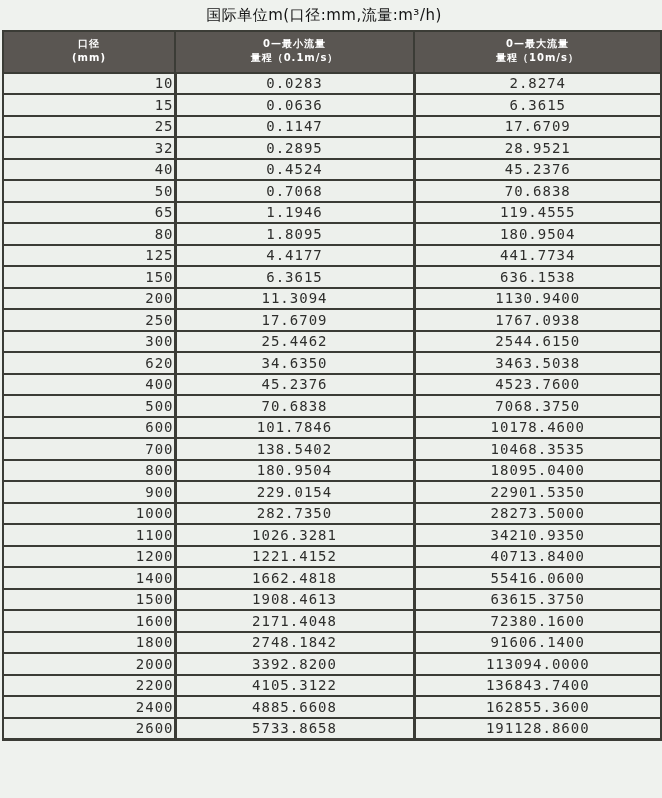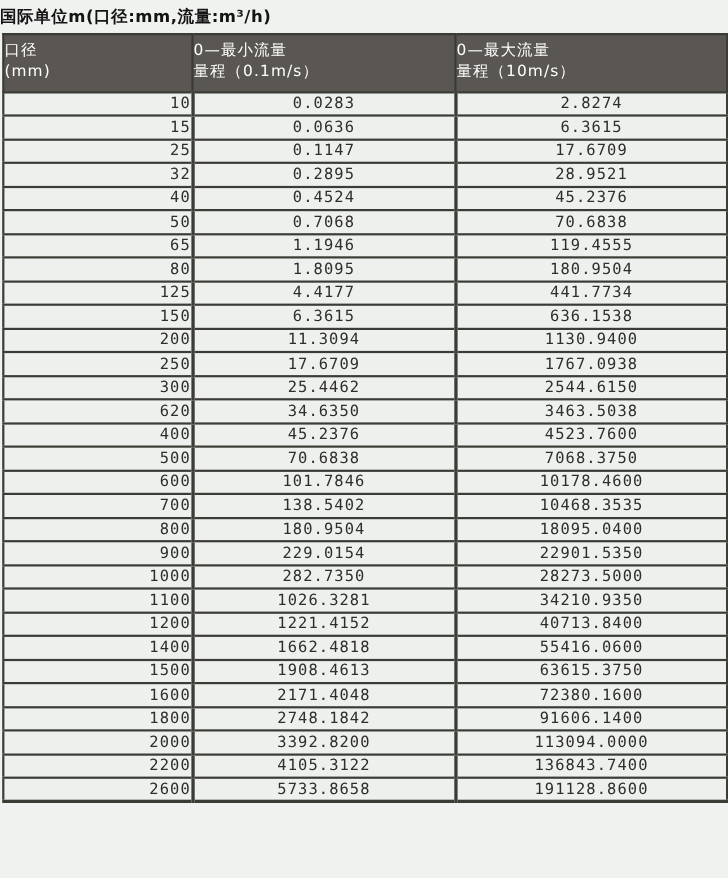--- a/index.html
+++ b/index.html
@@ -14,47 +14,47 @@
   *{box-sizing:border-box;}
   html,body{margin:0;padding:0;}
   body{
     width:662px;height:798px;overflow:hidden;
     background:var(--page-bg);
     font-family:"DejaVu Sans", sans-serif;
   }
   .title-bar{
     height:30px;
     line-height:30px;
-    text-align:left;
+    text-align:center;
     padding-right:14px;
     font-size:15px;
-    font-weight:bold;
+    font-weight:normal;
     color:var(--title-text);
     letter-spacing:0.5px;
   }
   table.flow-table{
     width:658px;
     margin:0 2px;
     border-collapse:collapse;
     table-layout:fixed;
     border:2px solid var(--border);
     border-bottom-width:3px;
   }
   col.c1{width:172px;}
   col.c2{width:239px;}
   col.c3{width:247px;}
   th{
     background:var(--header-bg);
     color:var(--header-text);
-    font-weight:normal;
-    font-size:14px;
+    font-weight:bold;
+    font-size:10px;
     line-height:1.38;
     padding:5px 0 7px 0;
     border:2px solid var(--border);
-    text-align:left;
+    text-align:center;
     letter-spacing:1px;
   }
   td{
     height:21.5px;
     background:var(--row-bg);
     color:var(--cell-text);
     text-align:center;
     vertical-align:middle;
     font-family:"DejaVu Sans Mono", monospace;
     font-size:14px;
@@ -235,20 +235,25 @@
           <td>2000</td>
           <td>3392.8200</td>
           <td>113094.0000</td>
         </tr>
         <tr>
           <td>2200</td>
           <td>4105.3122</td>
           <td>136843.7400</td>
         </tr>
         <tr>
+          <td>2400</td>
+          <td>4885.6608</td>
+          <td>162855.3600</td>
+        </tr>
+        <tr>
           <td>2600</td>
           <td>5733.8658</td>
           <td>191128.8600</td>
         </tr>
       </tbody>
   </table>
 
 </div>
 
 </body></html>

